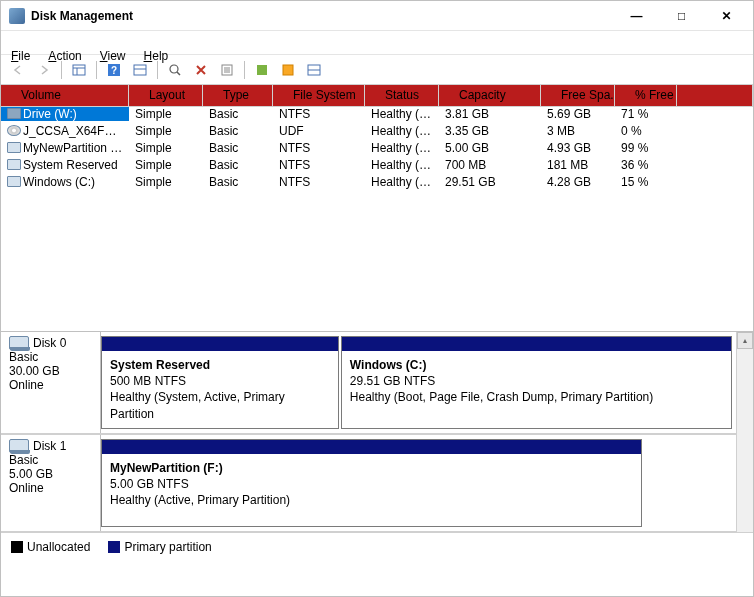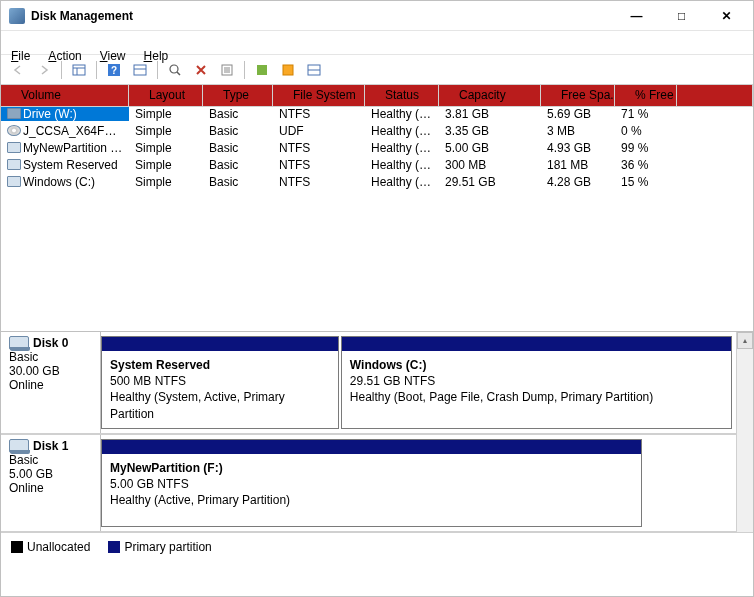--- a/index.html
+++ b/index.html
@@ -24,21 +24,21 @@
   .grid-row.selected .cell:first-child { background: #0078d7; color: #fff; }
   .vol-icon { display: inline-block; width: 14px; height: 11px; vertical-align: -1px; margin-right: 2px; background: #d5e2ee; border: 1px solid #6d8aa8; border-radius: 1px; }
   .vol-icon.disc { border-radius: 50%; background: radial-gradient(circle,#fff 20%,#c8c8c8 30%,#e0e0e0 70%); }
   .vol-icon.dark { background: #8ca6bf; }
   .diskpane { height: 200px; overflow: auto; display: flex; }
   .diskpane-inner { flex: 1; }
   .disk { display: flex; border-bottom: 2px solid #d0d0d0; min-height: 98px; }
   .disk-left { width: 100px; border-right: 1px solid #c0c0c0; padding: 4px 8px 4px 8px; }
   .disk-left .disk-icon { display:inline-block; width:20px;height:14px;background:#d5e2ee;border:1px solid #6d8aa8;border-radius:2px;margin-right:4px;vertical-align:-3px; }
   .disk-left .disk-icon::after { content:""; display:block; width:20px; height:4px; background:#6d8aa8; margin-top:10px; border-radius:0 0 2px 2px; }
-  .disk-left b { font-weight: bold; text-align: right; }
+  .disk-left b { font-weight: normal; text-align: right; }
   .disk-right { flex: 1; display: flex; gap: 2px; padding: 4px 4px 4px 0; }
   .part { border: 1px solid #7a7a7a; flex: 1; display: flex; flex-direction: column; }
   .part .bar { height: 14px; background: #0a127c; }
   .part .body { padding: 6px 8px; font-size: 12px; line-height: 1.35; }
   .part .body b { font-weight: bold; }
   .scrollgutter { width: 17px; background: #f0f0f0; border-left: 1px solid #d0d0d0; display:flex;flex-direction:column;justify-content:flex-start; }
   .scrollgutter div { height:17px; border:1px solid #c0c0c0; display:flex;align-items:center;justify-content:center;font-size:8px;color:#666;background:#e8e8e8;}
   .legend { display: flex; gap: 18px; align-items: center; padding: 6px 10px; height: 28px; border-top: 1px solid #d0d0d0; }
   .legend .swatch { width: 12px; height: 12px; display:inline-block; vertical-align:-2px; margin-right:4px; }
   .col-0{width:128px}.col-1{width:74px}.col-2{width:70px}.col-3{width:92px}.col-4{width:74px}.col-5{width:102px}.col-6{width:74px}.col-7{width:62px}.col-8{flex:1}
@@ -174,21 +174,21 @@
         <div class="cell col-5">5.00 GB</div>
         <div class="cell col-6">4.93 GB</div>
         <div class="cell col-7">99 %</div>
       </div>
       <div class="grid-row">
         <div class="cell col-0"><span class="vol-icon"></span>System Reserved</div>
         <div class="cell col-1">Simple</div>
         <div class="cell col-2">Basic</div>
         <div class="cell col-3">NTFS</div>
         <div class="cell col-4">Healthy (S...</div>
-        <div class="cell col-5">300 MB</div>
+        <div class="cell col-5">700 MB</div>
         <div class="cell col-6">181 MB</div>
         <div class="cell col-7">36 %</div>
       </div>
       <div class="grid-row">
         <div class="cell col-0"><span class="vol-icon"></span>Windows (C:)</div>
         <div class="cell col-1">Simple</div>
         <div class="cell col-2">Basic</div>
         <div class="cell col-3">NTFS</div>
         <div class="cell col-4">Healthy (B...</div>
         <div class="cell col-5">29.51 GB</div>

